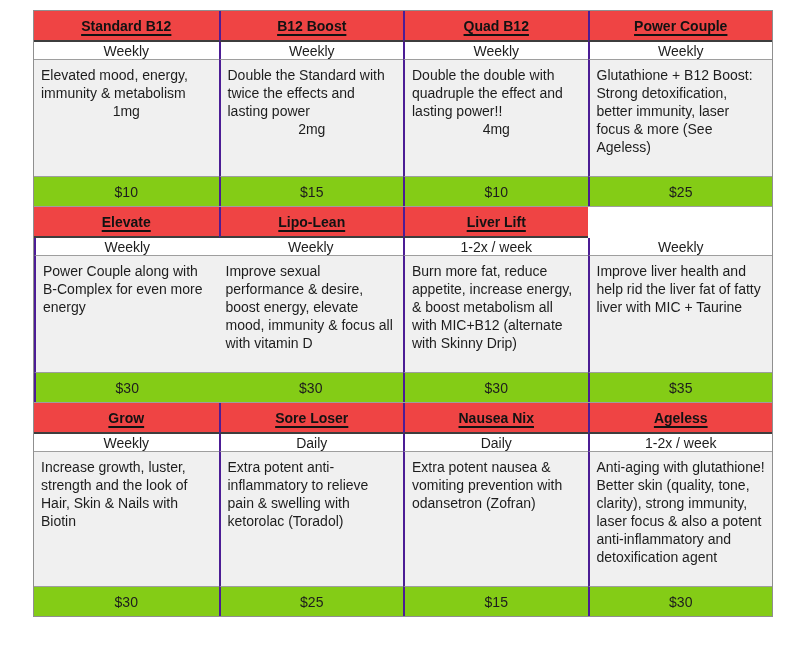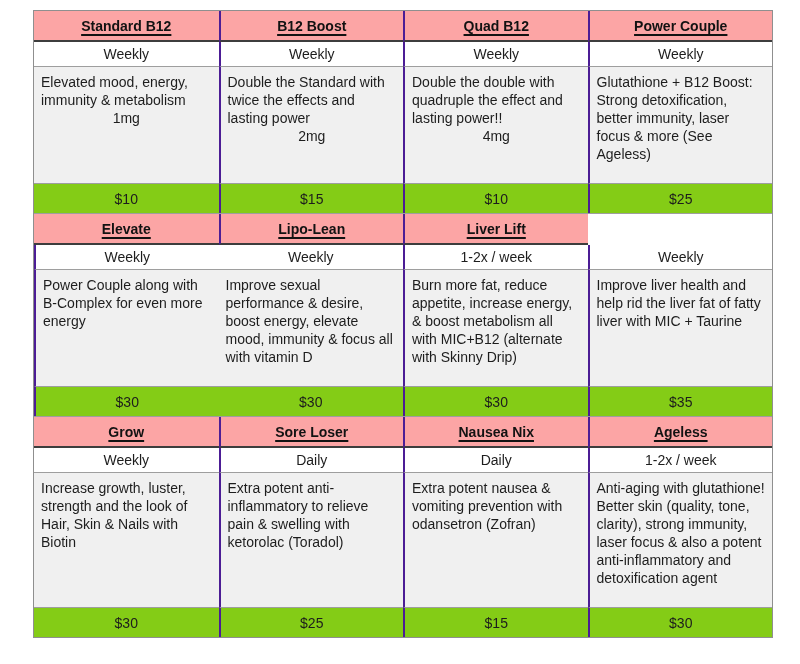--- a/index.html
+++ b/index.html
@@ -34,37 +34,37 @@
   .group + .group { border-top: 1px solid #9e9e9e; }
   .cell {
     box-sizing: border-box;
     border-left: 2px solid #4c1d95;
     font-size: 14px;
     line-height: 18px;
   }
   .cell:nth-child(4n+1) { border-left: none; }
   .head {
     grid-row: 1;
-    background: #fca5a5;
+    background: #ef4444;
     border-bottom: 2px solid #3d3d3d;
     height: 31px;
     display: flex;
     align-items: center;
     justify-content: center;
   }
   .head .title-text {
     font-weight: 700;
     text-decoration: underline;
     text-decoration-thickness: 2px;
     text-underline-offset: 3px;
     color: #121212;
   }
   .freq {
     grid-row: 2;
-    height: 24px;
+    height: 17px;
     display: flex;
     align-items: center;
     justify-content: center;
     background: #ffffff;
   }
   .desc {
     grid-row: 3;
     border-top: 1px solid #9e9e9e;
     background: #f0f0f0;
     padding: 6px 7px 20px 7px;

